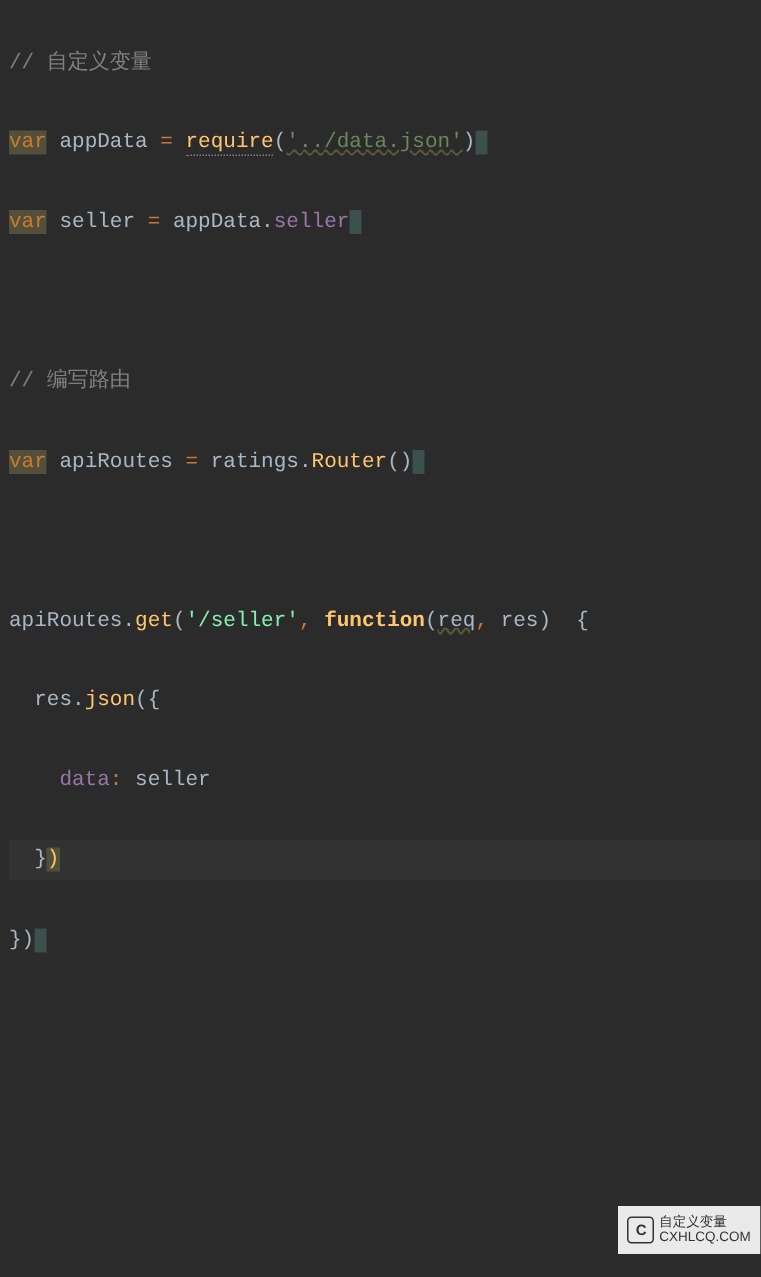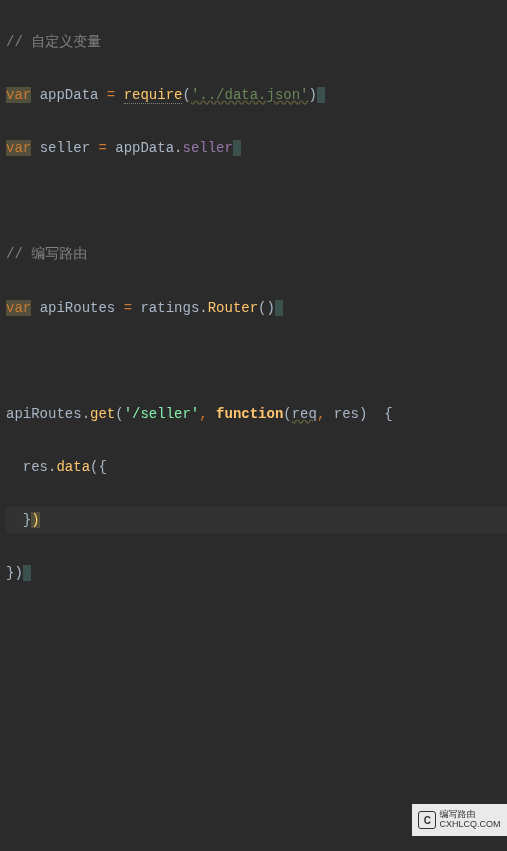--- a/index.html
+++ b/index.html
@@ -96,21 +96,22 @@
 
 <div class="code-container">
 <span class="line"><span class="comment">// 自定义变量</span></span>
 <span class="line"><span class="keyword-var">var</span> <span class="identifier">appData</span> <span class="punct">=</span> <span class="method fn-call-underline">require</span><span class="paren">(</span><span class="string string-underline">'../data.json'</span><span class="paren">)<span class="end-hl"> </span></span></span>
 <span class="line"><span class="keyword-var">var</span> <span class="identifier">seller</span> <span class="punct">=</span> <span class="identifier">appData</span><span class="dot">.</span><span class="property">seller</span><span class="end-hl"> </span></span>
 <span class="line"> </span>
 <span class="line"><span class="comment">// 编写路由</span></span>
 <span class="line"><span class="keyword-var">var</span> <span class="identifier">apiRoutes</span> <span class="punct">=</span> <span class="identifier">ratings</span><span class="dot">.</span><span class="method">Router</span><span class="paren">()<span class="end-hl"> </span></span></span>
 <span class="line"> </span>
 <span class="line"><span class="identifier">apiRoutes</span><span class="dot">.</span><span class="method">get</span><span class="paren">(</span><span class="string">'/seller'</span><span class="punct">,</span> <span class="keyword-fn">function</span><span class="paren">(</span><span class="param underline-err">req</span><span class="punct">,</span> <span class="param">res</span><span class="paren">)</span>  <span class="brace">{</span></span>
-<span class="line">  <span class="identifier">res</span><span class="dot">.</span><span class="method">data</span><span class="paren">(</span><span class="brace">{</span></span>
+<span class="line">  <span class="identifier">res</span><span class="dot">.</span><span class="method">json</span><span class="paren">(</span><span class="brace">{</span></span>
+<span class="line">    <span class="property">data</span><span class="punct">:</span> <span class="identifier">seller</span></span>
 <span class="line highlighted">  <span class="brace">}</span><span class="cursor-hl">)</span></span>
 <span class="line"><span class="brace">}</span><span class="paren">)</span><span class="end-hl"> </span></span>
 <span class="line"> </span>
 
 
 
 
 
 
 
@@ -121,17 +122,17 @@
 
 
 
 
 </div>
 
 <div class="watermark">
   <div class="watermark-inner">
     <div class="wm-icon">C</div>
     <div class="wm-text">
-      <div>编写路由</div>
+      <div>自定义变量</div>
       <div>CXHLCQ.COM</div>
     </div>
   </div>
 </div>
 
 </body></html>

